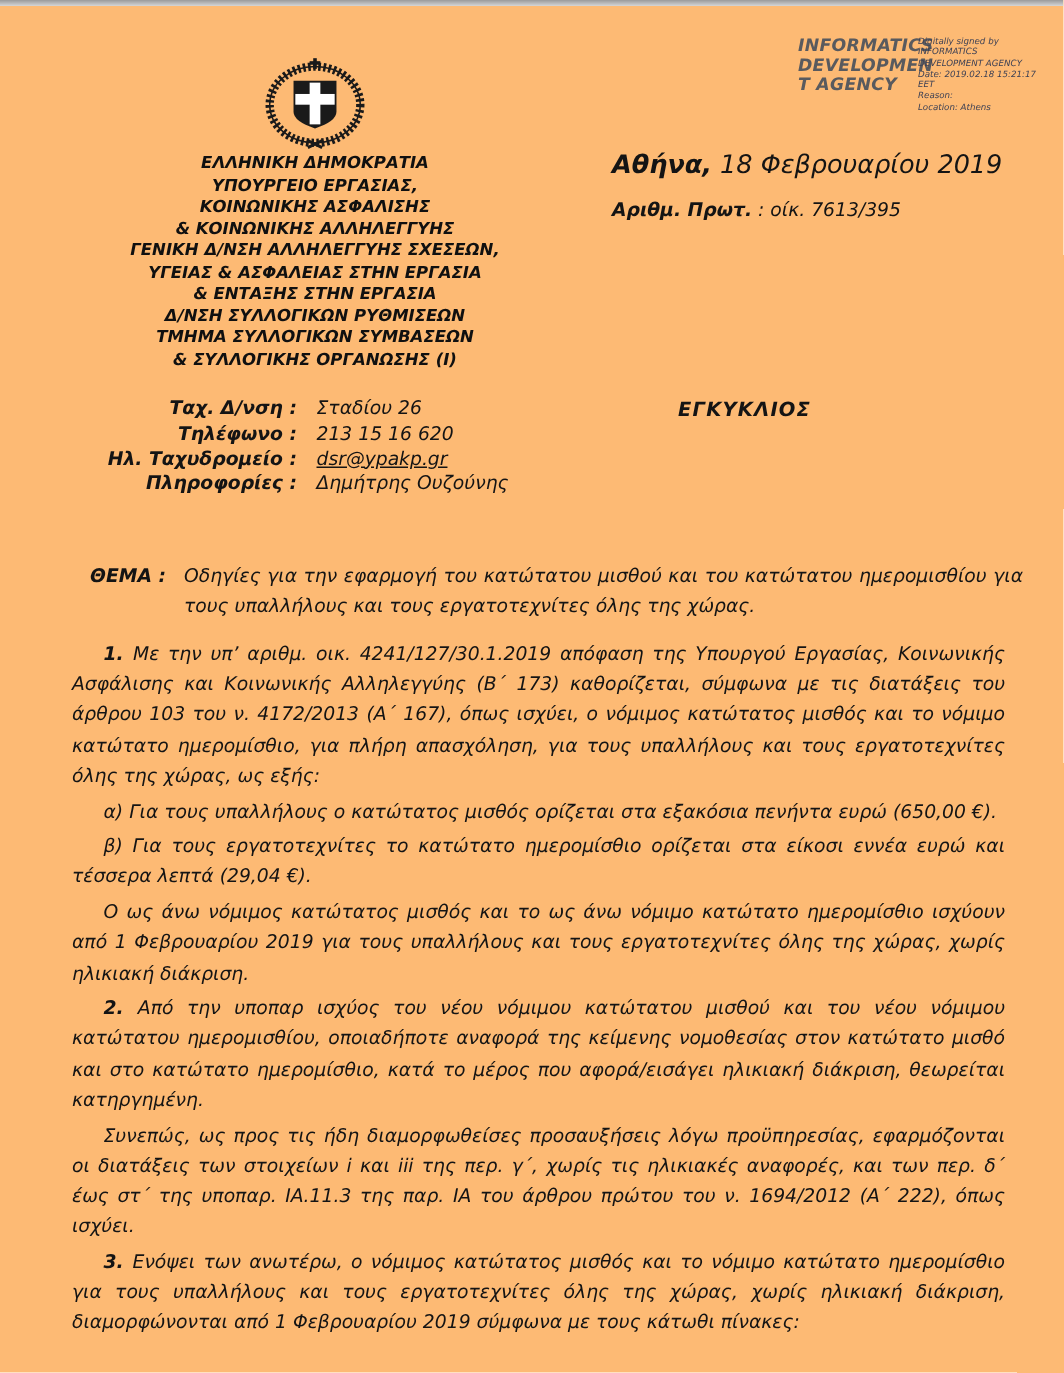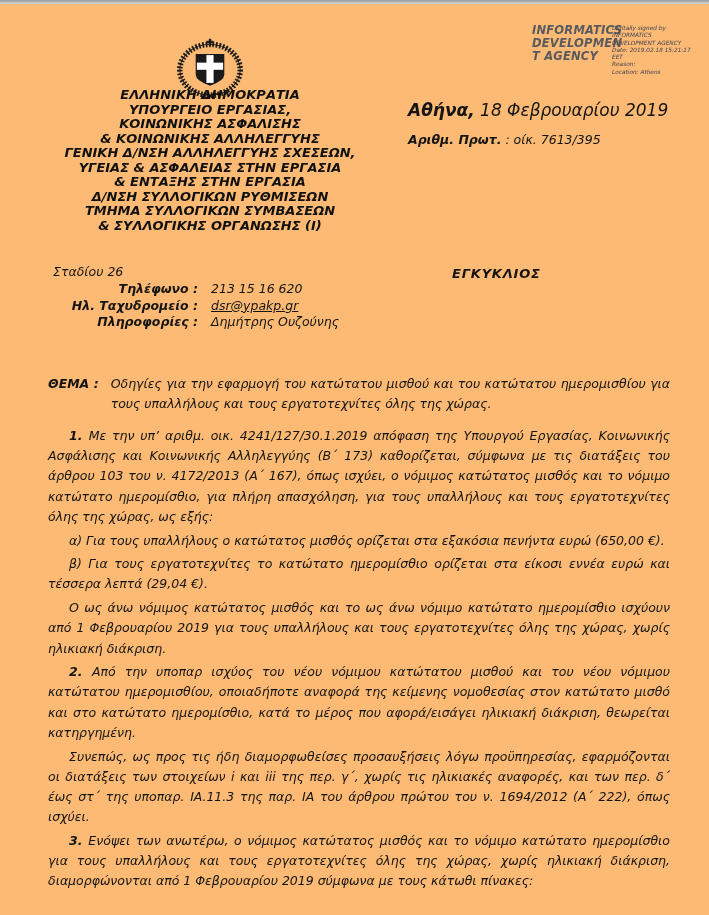--- a/index.html
+++ b/index.html
@@ -25,41 +25,41 @@
     color:#595a5e; letter-spacing:0.2px;
   }
   .sig-small {
     position:absolute; left:612px; top:25px; width:96px;
     font-size:5.8px; line-height:7.3px; color:#3e4154;
   }
   
   .emblem { position:absolute; left:170px; top:38px; width:80px; height:62px; }
   
   .gov-header {
-    position:absolute; left:25px; top:88px; width:370px;
+    position:absolute; left:25px; top:102px; width:370px;
     text-align:center; font-weight:bold;
-    font-size:13px; line-height:14.5px; color:#101010;
+    font-size:11px; line-height:14.5px; color:#101010;
   }
   
   .date-line { position:absolute; left:408px; top:100px; font-size:17px; }
   .proto-line { position:absolute; left:408px; top:132px; font-size:12.5px; }
   .b { font-weight:bold; }
   
   .contact { position:absolute; left:40px; top:264px; font-size:12.5px; }
   .contact-row { display:flex; line-height:16.8px; }
   .contact-label { width:158px; text-align:right; font-weight:bold; flex:none; }
   .contact-value { margin-left:13px; white-space:nowrap; }
   .email-link { color:#141414; text-decoration:underline; }
   .egkyklios {
     position:absolute; left:452px; top:266px;
     font-weight:bold; font-size:13px; letter-spacing:0.8px;
   }
   
   .subject {
-    position:absolute; left:48px; top:374px; width:622px;
+    position:absolute; left:60px; top:374px; width:622px;
     display:flex; font-size:12.5px; line-height:19.5px;
   }
   .subject-label { font-weight:bold; flex:none; margin-right:12px; }
   .subject-text { flex:1; text-align:justify; }
   
   .body-text {
     position:absolute; left:48px; top:426px; width:622px;
     font-size:12.5px; line-height:20.2px; text-align:justify;
   }
   .body-text p { margin:0 0 3.5px 0; text-indent:21px; }
@@ -121,20 +121,21 @@
     <span class="b">Αθήνα,</span>
     <span>18 Φεβρουαρίου 2019</span>
   </div>
   <div class="proto-line">
     <span class="b">Αριθμ. Πρωτ.</span>
     <span>: οίκ. 7613/395</span>
   </div>
 
   <div class="contact">
     <div class="contact-row">
+      <div class="contact-label">Ταχ. Δ/νση :</div>
       <div class="contact-value">Σταδίου 26</div>
     </div>
     <div class="contact-row">
       <div class="contact-label">Τηλέφωνο :</div>
       <div class="contact-value">213 15 16 620</div>
     </div>
     <div class="contact-row">
       <div class="contact-label">Ηλ. Ταχυδρομείο :</div>
       <div class="contact-value">
         <a href="#" class="email-link">dsr@ypakp.gr</a>

